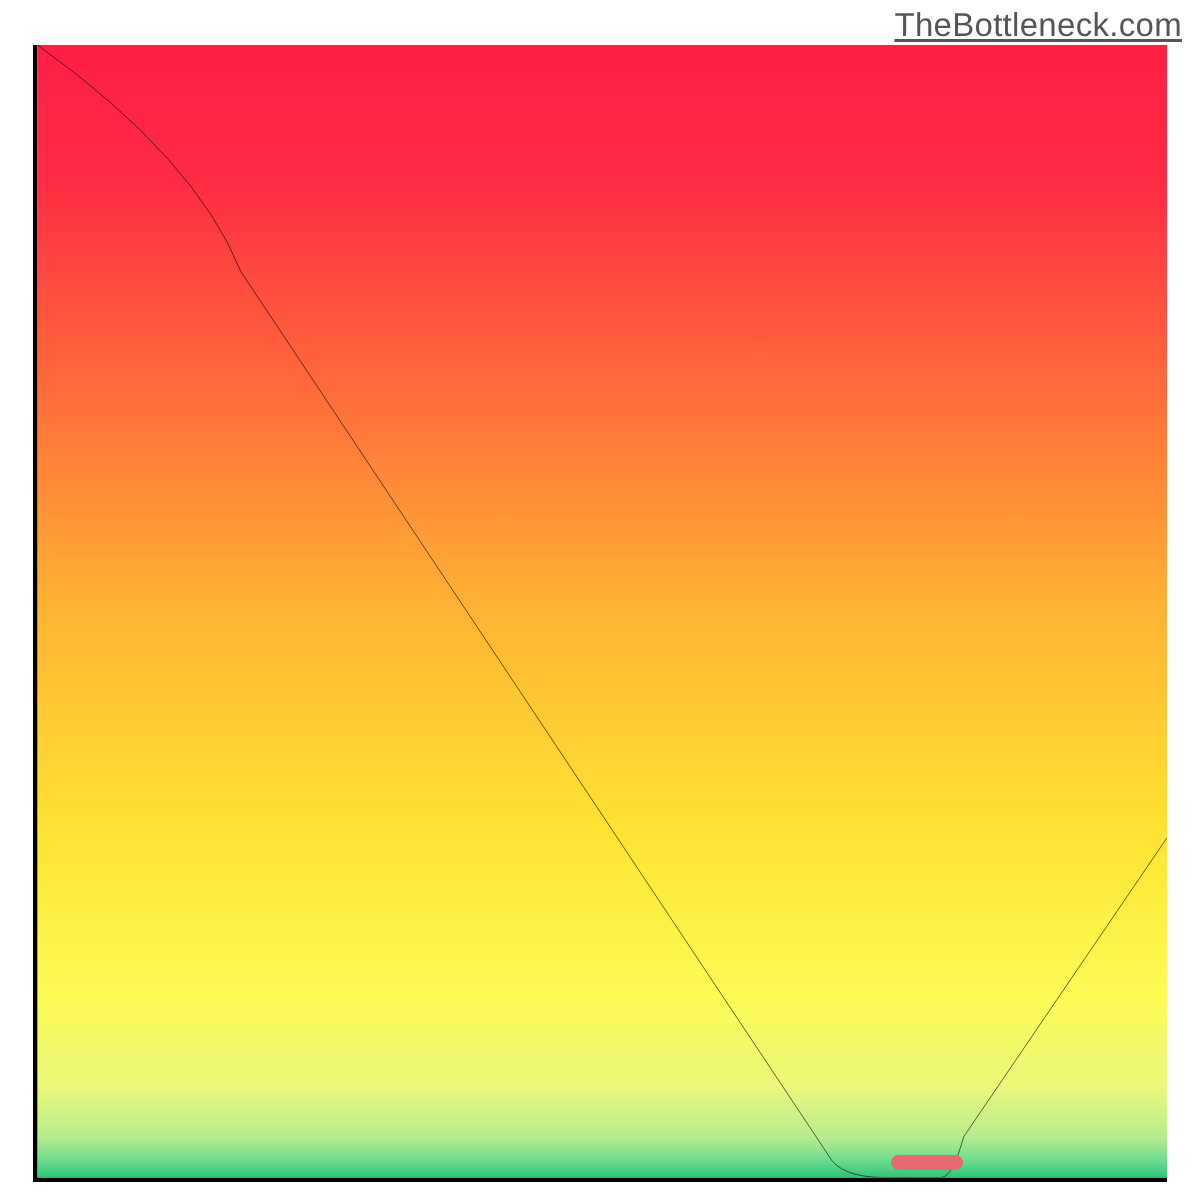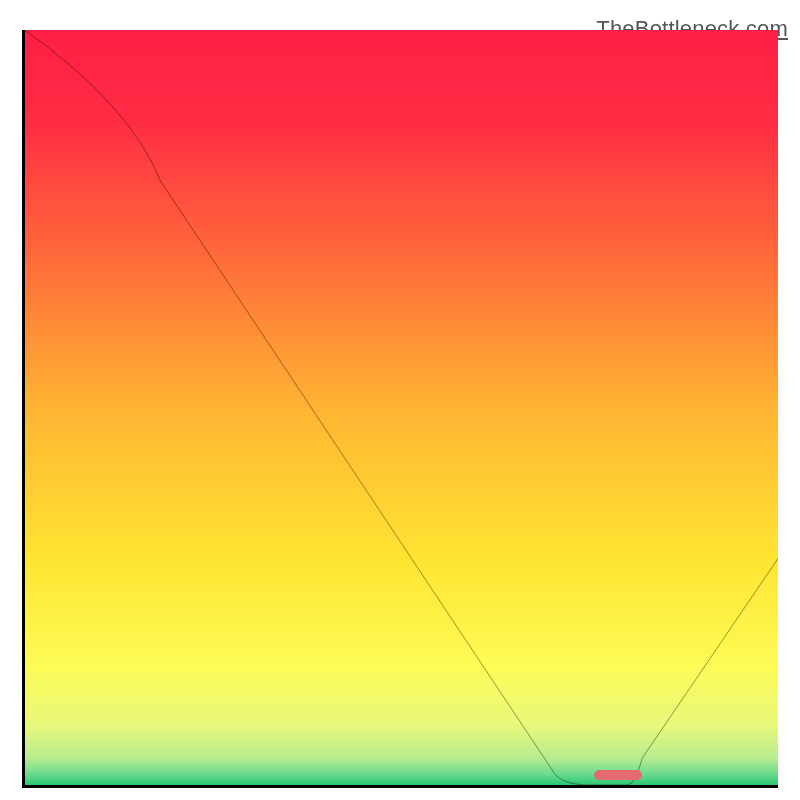--- a/index.html
+++ b/index.html
@@ -10,21 +10,21 @@
     background: #ffffff;
     font-family: Arial, Helvetica, sans-serif;
   }
   .container {
     position: relative;
     width: 800px;
     height: 800px;
   }
   .watermark {
     position: absolute;
-    top: 16px;
+    top: 4px;
     right: 12px;
     font-size: 22px;
     color: #555;
     font-weight: 500;
     letter-spacing: 0.2px;
     text-decoration: underline;
   }
   .plot-area {
     position: absolute;
     left: 22px;

